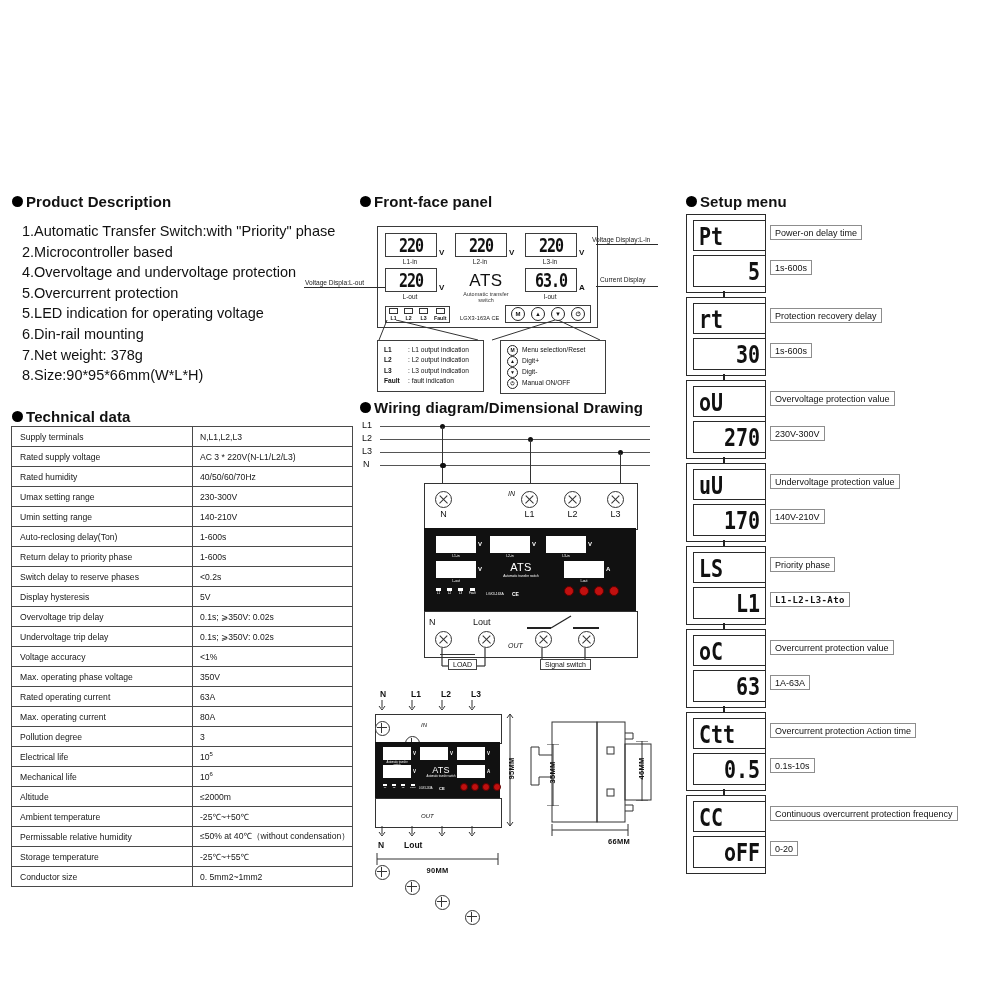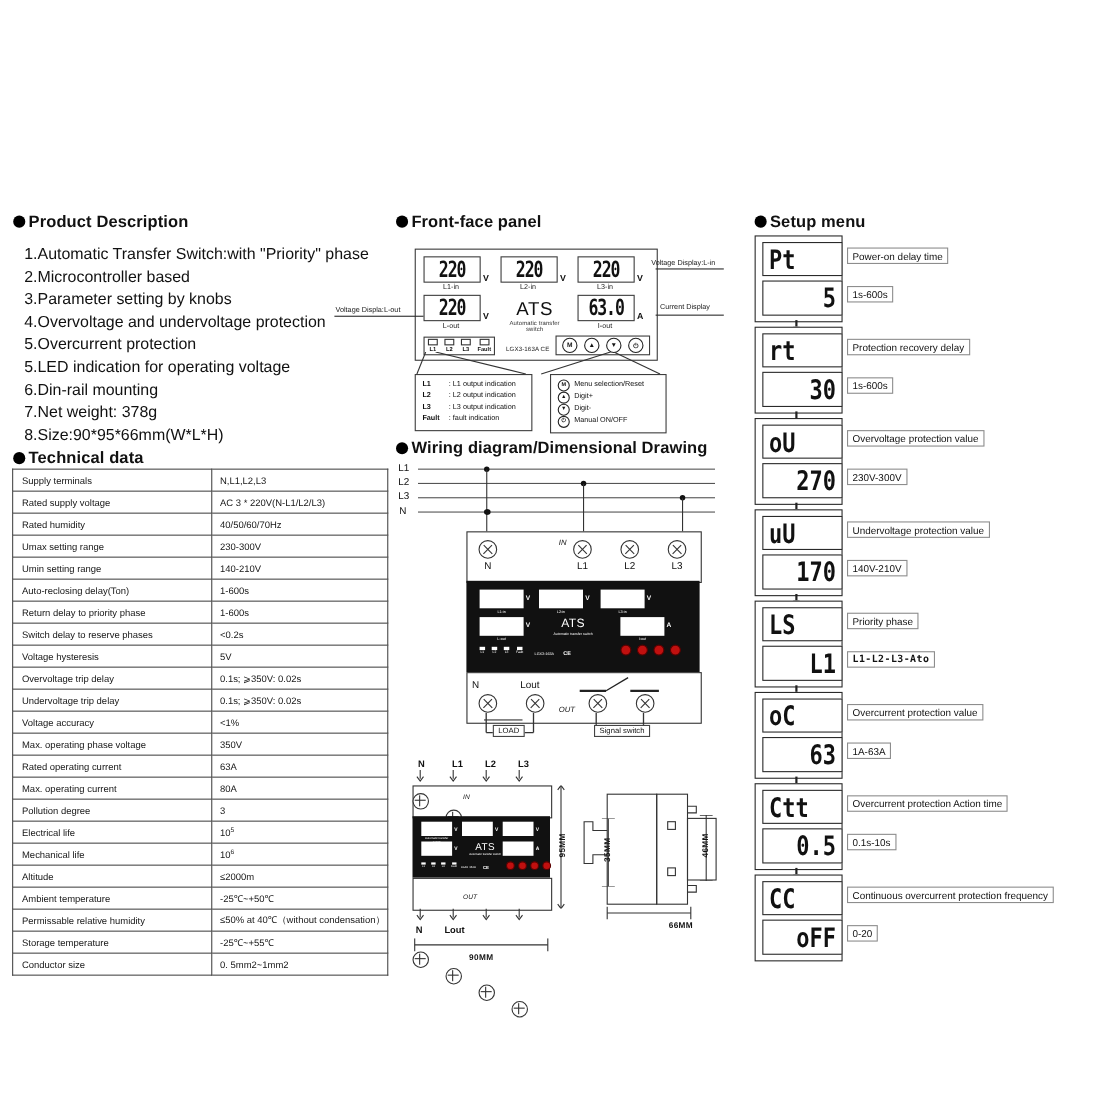--- a/index.html
+++ b/index.html
@@ -102,21 +102,20 @@
 
 <div class="page">
 
   <div class="abs sec-head" style="left:12px;top:165px;">
     <span class="sec-bullet"></span>
     <span>Product Description</span>
   </div>
   <div class="abs desc-list" style="left:22px;top:193px;">
     <div>1.Automatic Transfer Switch:with "Priority" phase</div>
     <div>2.Microcontroller based</div>
-    <div>3.Parameter setting by knobs</div>
     <div>4.Overvoltage and undervoltage protection</div>
     <div>5.Overcurrent protection</div>
     <div>5.LED indication for operating voltage</div>
     <div>6.Din-rail mounting</div>
     <div>7.Net weight: 378g</div>
     <div>8.Size:90*95*66mm(W*L*H)</div>
   </div>
 
   <div class="abs sec-head" style="left:12px;top:380px;">
     <span class="sec-bullet"></span>
@@ -150,21 +149,21 @@
         </tr>
         <tr>
           <td class="k">Return delay to priority phase</td>
           <td class="v">1-600s</td>
         </tr>
         <tr>
           <td class="k">Switch delay to reserve phases</td>
           <td class="v">&lt;0.2s</td>
         </tr>
         <tr>
-          <td class="k">Voltage hysteresis</td>
+          <td class="k">Display hysteresis</td>
           <td class="v">5V</td>
         </tr>
         <tr>
           <td class="k">Overvoltage trip delay</td>
           <td class="v">0.1s; ⩾350V: 0.02s</td>
         </tr>
         <tr>
           <td class="k">Undervoltage trip delay</td>
           <td class="v">0.1s; ⩾350V: 0.02s</td>
         </tr>

